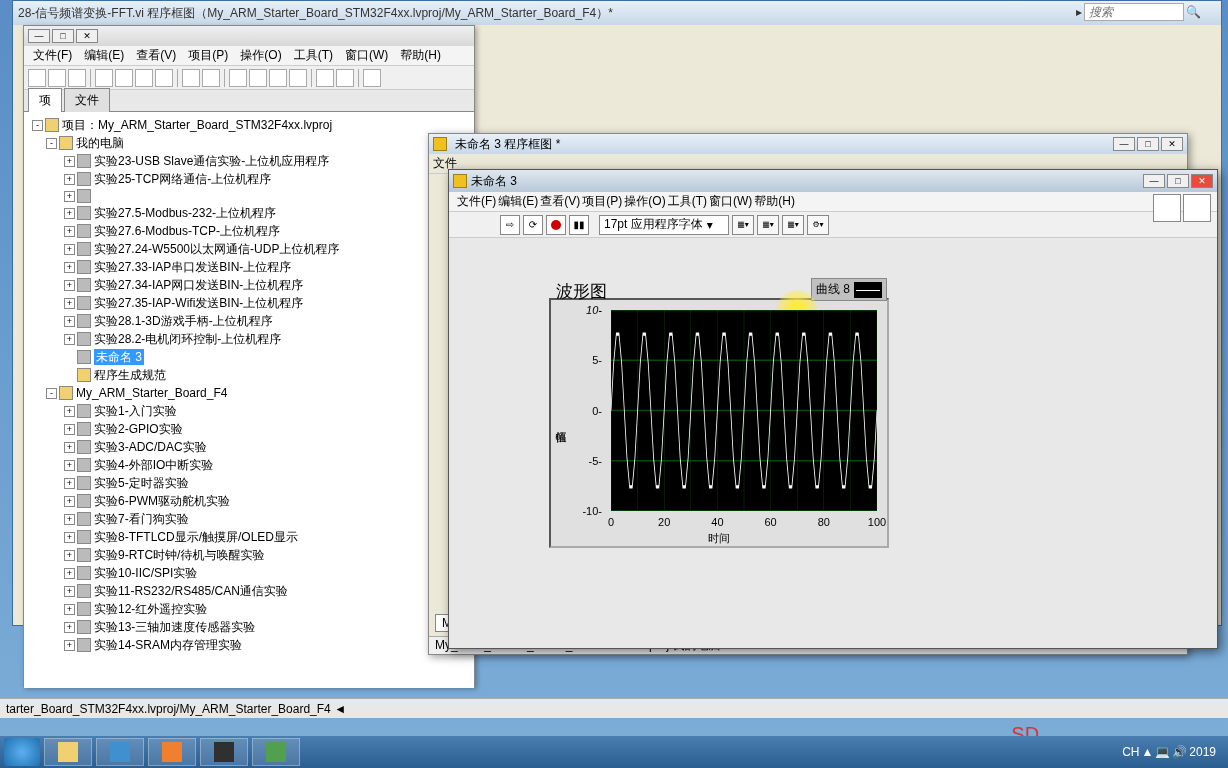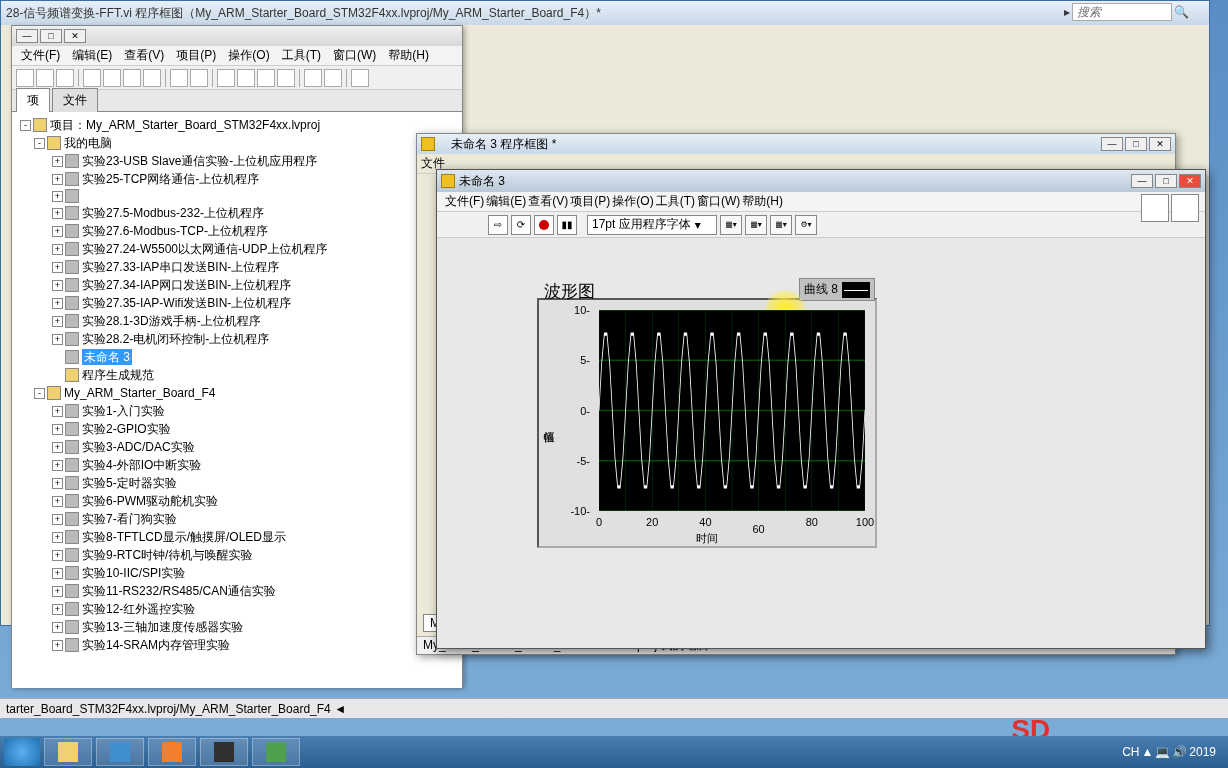--- a/index.html
+++ b/index.html
@@ -1,17 +1,17 @@
 <!DOCTYPE html>
 <html><head>
 <meta charset="utf-8">
 <style>
 *{margin:0;padding:0;box-sizing:border-box;font-family:"Microsoft YaHei",Tahoma,sans-serif;font-size:12px}
 body{background:linear-gradient(to bottom,#5a8dc5,#7daed8);width:1228px;height:768px;overflow:hidden;position:relative}
-.main-window{position:absolute;top:0;left:0;width:1210px;height:626px;background:#ece9d8;border:1px solid #3a6ea5}
+.main-window{position:absolute;top:0;left:12px;width:1210px;height:626px;background:#ece9d8;border:1px solid #3a6ea5}
 .main-title{height:24px;background:linear-gradient(to bottom,#e8f0f8,#c8d8e8);display:flex;align-items:center;padding:0 5px;color:#333}
 .browser-window{position:absolute;top:24px;left:10px;width:452px;height:662px;background:#fff;border:1px solid #888;box-shadow:2px 2px 5px rgba(0,0,0,0.3)}
 .win-title{height:20px;background:linear-gradient(to bottom,#f0f0f0,#d8d8d8);display:flex;align-items:center;padding:0 4px;justify-content:space-between}
 .win-title .left{display:flex;align-items:center;gap:4px}
 .win-icon{width:14px;height:14px;background:#f0c020;border:1px solid #a08010;display:inline-block}
 .win-btns{display:flex;gap:2px}
 .wb{width:22px;height:14px;border:1px solid #888;background:#f0f0f0;text-align:center;line-height:12px;font-size:9px}
 .wb-close{background:#e74c3c;color:#fff}
 .menubar{height:20px;display:flex;align-items:center;padding:0 4px;gap:2px;border-bottom:1px solid #ccc;background:#f4f4f4}
 .menubar span{padding:2px 5px;cursor:default}
@@ -61,21 +61,21 @@
 .cursor-arrow{position:absolute;top:8px;right:75px;font-size:12px;color:#000;z-index:10}
 .search-box{position:absolute;top:2px;right:20px;display:flex;align-items:center;gap:2px}
 .search-input{border:1px solid #aaa;height:18px;width:100px;padding:0 4px;color:#888;font-style:italic}
 .taskbar{position:absolute;bottom:0;left:0;right:0;height:32px;background:linear-gradient(to bottom,#4a7db0,#2a5d90);display:flex;align-items:center;padding:0 4px;gap:4px}
 .start-btn{width:36px;height:28px;background:radial-gradient(circle,#5ab0f0,#2070b0);border-radius:3px}
 .task-btn{width:48px;height:28px;border:1px solid rgba(255,255,255,0.3);background:rgba(255,255,255,0.15);display:flex;align-items:center;justify-content:center}
 .task-btn .ti{width:20px;height:20px;background:#fff}
 .systray{margin-left:auto;display:flex;align-items:center;gap:2px;color:#fff;padding-right:8px}
 .breadcrumb{position:absolute;top:698px;left:0;right:0;height:20px;background:#e8e8e8;border-top:1px solid #aaa;display:flex;align-items:center;padding:0 6px;font-size:11px}
 .logo{position:absolute;bottom:5px;right:10px;font-size:11px;color:#1070c0}
-.logo .big{font-size:28px;font-weight:bold;color:#e03030}
+.logo .big{font-size:20px;font-weight:normal;color:#e03030}
 svg.wave{width:100%;height:100%}
 </style>
 </head>
 <body>
 
 <div class="main-window">
   <div class="main-title">
     <span>28-信号频谱变换-FFT.vi 程序框图（My_ARM_Starter_Board_STM32F4xx.lvproj/My_ARM_Starter_Board_F4）*</span>
     <div class="search-box">
       <span>▸</span>
@@ -277,21 +277,21 @@
         <div class="tree-item lvl2">
           <span class="exp">+</span>
           <span class="ico ico-vi"></span>
           <span class="txt">实验14-SRAM内存管理实验</span>
         </div>
       </div>
   </div>
 
   <div class="bd-window">
     <div class="bd-title">
-      <div class="left" style="display:flex;gap:16px;align-items:center">
+      <div class="left" style="display:flex;gap:8px;align-items:center">
         <span class="win-icon"></span>
         <span>未命名 3 程序框图 *</span>
       </div>
       <div class="win-btns">
         <span class="wb">—</span>
         <span class="wb">□</span>
         <span class="wb">✕</span>
       </div>
     </div>
     <div class="bd-menubar">
@@ -353,21 +353,21 @@
       <div class="chart-container">
         <div class="chart-title">波形图</div>
         <div class="legend">
           <span>曲线 8</span>
           <span class="legend-line"></span>
         </div>
         <div class="highlight"></div>
         <div class="cursor-arrow">↖</div>
         <div class="y-label">幅值</div>
         <div class="y-axis" id="yaxis">
-            <span class="y-tick" style="top: 0%;">10-</span>
+            <span class="y-tick" style="top: 0%; font-style: italic;">10-</span>
             <span class="y-tick" style="top: 25%;">5-</span>
             <span class="y-tick" style="top: 50%;">0-</span>
             <span class="y-tick" style="top: 75%;">-5-</span>
             <span class="y-tick" style="top: 100%;">-10-</span>
           </div>
         <div class="plot-area" id="plot">
           <svg class="wave" viewBox="0 0 100 20" preserveAspectRatio="none">
             <g id="grid">
                 <line x1="0" y1="0" x2="0" y2="20" stroke="#0a4a0a" stroke-width="0.15"></line>
                 <line x1="10" y1="0" x2="10" y2="20" stroke="#0a4a0a" stroke-width="0.15"></line>
@@ -386,21 +386,21 @@
                 <line x1="0" y1="15" x2="100" y2="15" stroke="#0a4a0a" stroke-width="0.15"></line>
                 <line x1="0" y1="20" x2="100" y2="20" stroke="#0a4a0a" stroke-width="0.15"></line>
               </g>
             <path id="wavepath" stroke="#fff" stroke-width="0.3" fill="none" d="M0,10L1,5.3L2,2.4000000000000004L3,2.4000000000000004L4,5.3L5,10L6,14.7L7,17.6L8,17.6L9,14.7L10,10L11,5.3L12,2.4000000000000004L13,2.4000000000000004L14,5.3L15,10L16,14.7L17,17.6L18,17.6L19,14.7L20,10L21,5.3L22,2.4000000000000004L23,2.4000000000000004L24,5.3L25,10L26,14.7L27,17.6L28,17.6L29,14.7L30,10L31,5.3L32,2.4000000000000004L33,2.4000000000000004L34,5.3L35,10L36,14.7L37,17.6L38,17.6L39,14.7L40,10L41,5.3L42,2.4000000000000004L43,2.4000000000000004L44,5.3L45,10L46,14.7L47,17.6L48,17.6L49,14.7L50,10L51,5.3L52,2.4000000000000004L53,2.4000000000000004L54,5.3L55,10L56,14.7L57,17.6L58,17.6L59,14.7L60,10L61,5.3L62,2.4000000000000004L63,2.4000000000000004L64,5.3L65,10L66,14.7L67,17.6L68,17.6L69,14.7L70,10L71,5.3L72,2.4000000000000004L73,2.4000000000000004L74,5.3L75,10L76,14.7L77,17.6L78,17.6L79,14.7L80,10L81,5.3L82,2.4000000000000004L83,2.4000000000000004L84,5.3L85,10L86,14.7L87,17.6L88,17.6L89,14.7L90,10L91,5.3L92,2.4000000000000004L93,2.4000000000000004L94,5.3L95,10L96,14.7L97,17.6L98,17.6L99,14.7L100,10"></path>
           </svg>
         </div>
         <div class="x-axis" id="xaxis">
             <span class="x-tick" style="left: 0%;">0</span>
             <span class="x-tick" style="left: 20%;">20</span>
             <span class="x-tick" style="left: 40%;">40</span>
-            <span class="x-tick" style="left: 60%; margin-top: 7px;">60</span>
+            <span class="x-tick" style="left: 60%;">60</span>
             <span class="x-tick" style="left: 80%;">80</span>
             <span class="x-tick" style="left: 100%; text-align: right;">100</span>
           </div>
         <div class="x-label">时间</div>
       </div>
     </div>
   </div>
 </div>
 
 <div class="breadcrumb">

